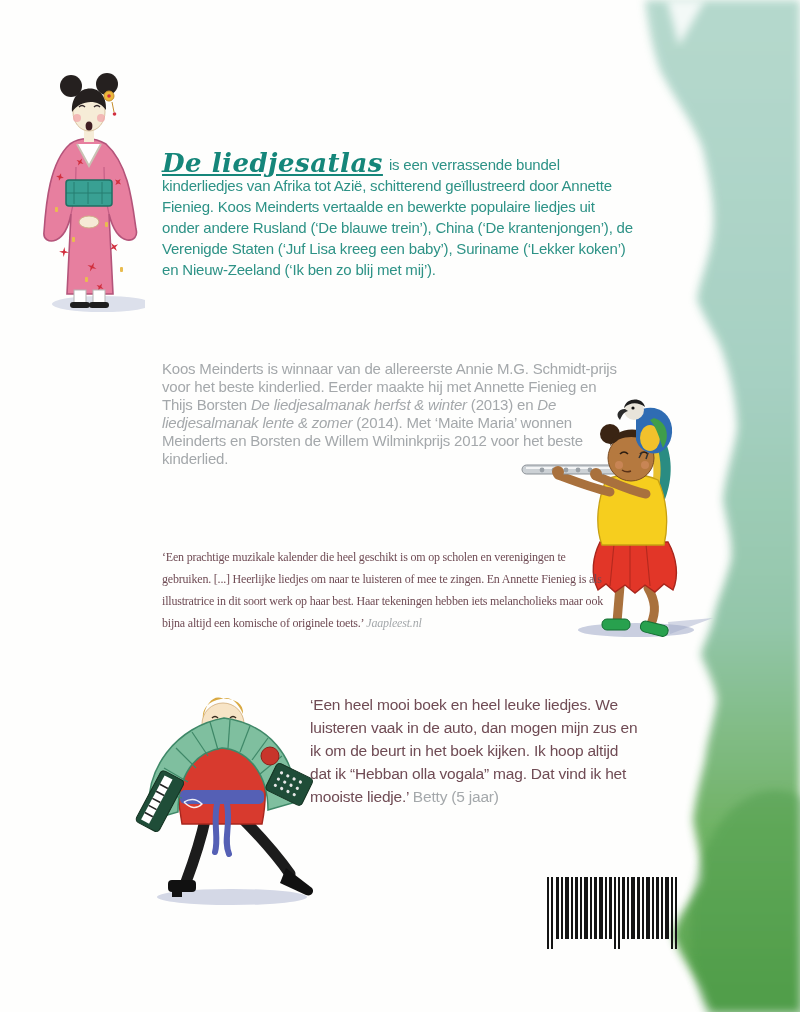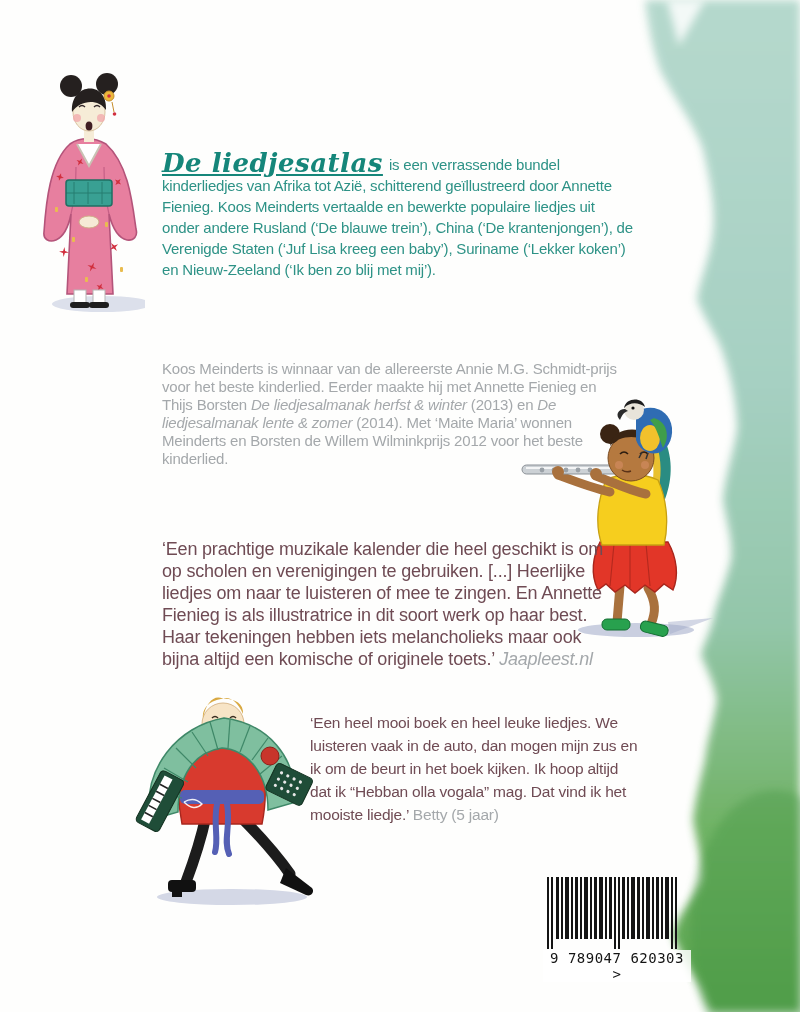--- a/index.html
+++ b/index.html
@@ -22,26 +22,26 @@
   .p2{
     left:162px; top:289px; width:472px;
     color:#2d9286; font-size:15px; line-height:21px; letter-spacing:-0.2px;
   }
   .bio{
     left:162px; top:345px; width:460px;
     color:#a4a8ab; font-size:15px; line-height:18px; letter-spacing:-0.2px;
   }
   .over1{ left:162px; top:482px; width:460px; color:#8b7e82; font-size:14.5px;}
   .quote1{
-    left:162px; top:520px; width:448px;
-    color:#6f4b54; font-size:18px; line-height:22px; letter-spacing:-0.2px;
+    left:162px; top:534px; width:448px;
+    color:#6f4b54; font-size:12px; line-height:22px; letter-spacing:-0.2px;font-family:Liberation Serif, serif;
   }
   .over2{ left:310px; top:653px; width:330px; color:#8b7e82; font-size:14.5px;}
   .quote2{
-    left:310px; top:677px; width:330px;
+    left:310px; top:659px; width:330px;
     color:#6f4b54; font-size:15.5px; line-height:23px; letter-spacing:-0.2px;margin-top:34px;
   }
   .i{font-style:italic;}
   .src{font-style:italic; color:#a4a8ab;}
   .src2{color:#a4a8ab;}
   
   .publisher{ left:574px; top:817px; width:112px; text-align:center; }
   .publisher-name{
     margin-top:1px; font-size:15px; letter-spacing:0.6px; color:#383838;
     transform:scale(1.02,1.12); transform-origin:center top;
@@ -287,16 +287,15 @@
         <rect x="99" y="0" width="2" height="62"></rect>
           <rect x="103" y="0" width="4" height="62"></rect>
         <rect x="109" y="0" width="2" height="62"></rect>
           <rect x="113" y="0" width="3" height="62"></rect>
         <rect x="118" y="0" width="2" height="62"></rect>
           <rect x="122" y="0" width="4" height="62"></rect>
         <rect x="128" y="0" width="2" height="72"></rect>
           <rect x="132" y="0" width="2" height="72"></rect>
       </g>
     </svg>
-    <div class="barcode-digits">9 789047 620303 &gt;</div>
   </div>
 
 </div>
 
 </body></html>

